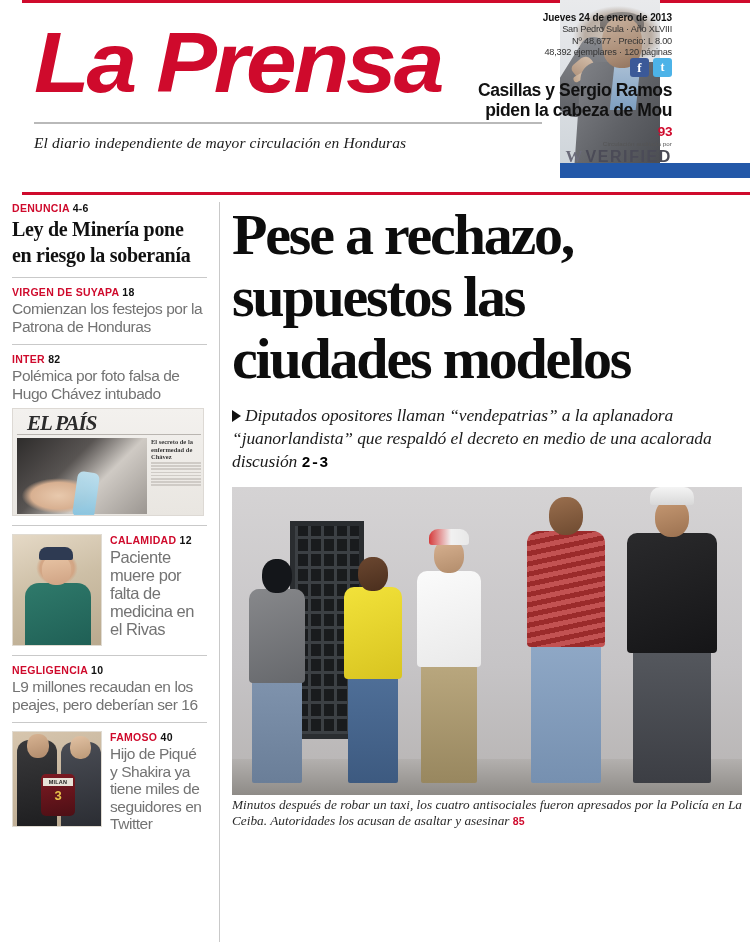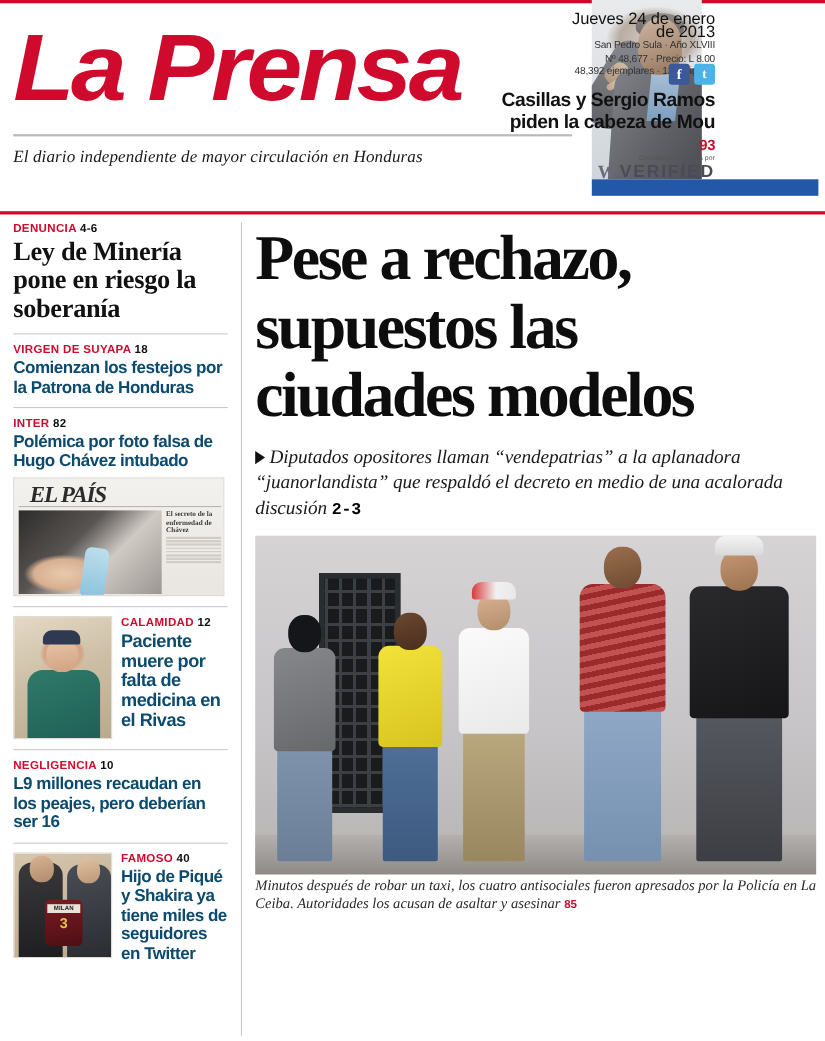--- a/index.html
+++ b/index.html
@@ -5,21 +5,21 @@
   * { box-sizing: border-box; margin: 0; padding: 0; }
   html, body {
     width: 750px; height: 946px;
     background: #ffffff;
     font-family: "Liberation Sans", sans-serif;
     overflow: hidden;
   }
   .page { position: relative; width: 750px; height: 946px; background: #fff; }
 
   
-  .masthead { position: relative; height: 196px; width: 656px; }
+  .masthead { position: relative; height: 196px; width: 656px; margin-left: 22px; }
   .masthead-rule-top {
     position: absolute; left: 0; top: 0; width: 750px; height: 3px; background: #cf0a2c;
   }
   .logo-block { position: absolute; left: 12px; top: 14px; width: 520px; }
   .logo-word {
     font-family: "Liberation Sans", sans-serif;
     font-weight: 700; font-style: italic;
     font-size: 86px; line-height: 96px;
     color: #cf0a2c; letter-spacing: -3px;
     transform: scaleX(1.06); transform-origin: left center;
@@ -78,21 +78,21 @@
     background: linear-gradient(180deg, #e3d0bd 0%, #bfa48c 100%);
     border-radius: 3px; transform: rotate(10deg);
   }
   .mou-bluebar {
     position: absolute; left: 538px; top: 163px; width: 206px; height: 15px; background: #2358a8;
   }
 
   
   .info-block { position: absolute; right: 6px; top: 12px; width: 132px; text-align: right; }
   .info-date {
-    font-size: 15px; font-weight: 400; color: #111; line-height: 12px; letter-spacing: -.1px;
+    font-size: 10px; font-weight: 700; color: #111; line-height: 12px; letter-spacing: -.1px;
   }
   .info-line {
     font-size: 9.2px; color: #333; line-height: 11.5px; letter-spacing: -.2px;
   }
   .social-row {
     position: absolute; right: 6px; top: 58px; display: flex; gap: 4px; justify-content: flex-end;
   }
   .soc {
     width: 19px; height: 19px; border-radius: 3px;
     display: flex; align-items: center; justify-content: center;
@@ -135,24 +135,24 @@
   
   .kicker {
     font-size: 10.5px; font-weight: 700; color: #cf0a2c;
     letter-spacing: .3px; text-transform: uppercase; margin-bottom: 2px;
   }
   .kicker .pg { color: #111; }
   .hl-serif {
     font-family: "Liberation Serif", serif; font-weight: 700;
     color: #111; letter-spacing: -.3px;
   }
-  .hl-sans { font-weight: 700; color: #0c4a6e; letter-spacing: -.45px; }
+  .hl-sans { font-weight: 400; color: #737373; letter-spacing: -.45px; }
   .hr-line { border-top: 1.2px solid #c9c9c9; margin: 9px 0 8px 0; }
 
-  .item-1 .hl-serif { font-size: 24px; line-height: 26px; }
+  .item-1 .hl-serif { font-size: 20px; line-height: 26px; }
   .item-2 .hl-sans { font-size: 15.5px; line-height: 17.5px; }
   .item-3 .hl-sans { font-size: 15.5px; line-height: 17.5px; }
 
   .elpais-photo {
     position: relative; width: 192px; height: 108px; margin-top: 6px;
     background: linear-gradient(180deg, #f3f1ee 0%, #e9e6e1 100%);
     border: 1px solid #ddd9d4; overflow: hidden;
   }
   .ep-masthead {
     position: absolute; left: 14px; top: 2px; font-family: "Liberation Serif", serif;

